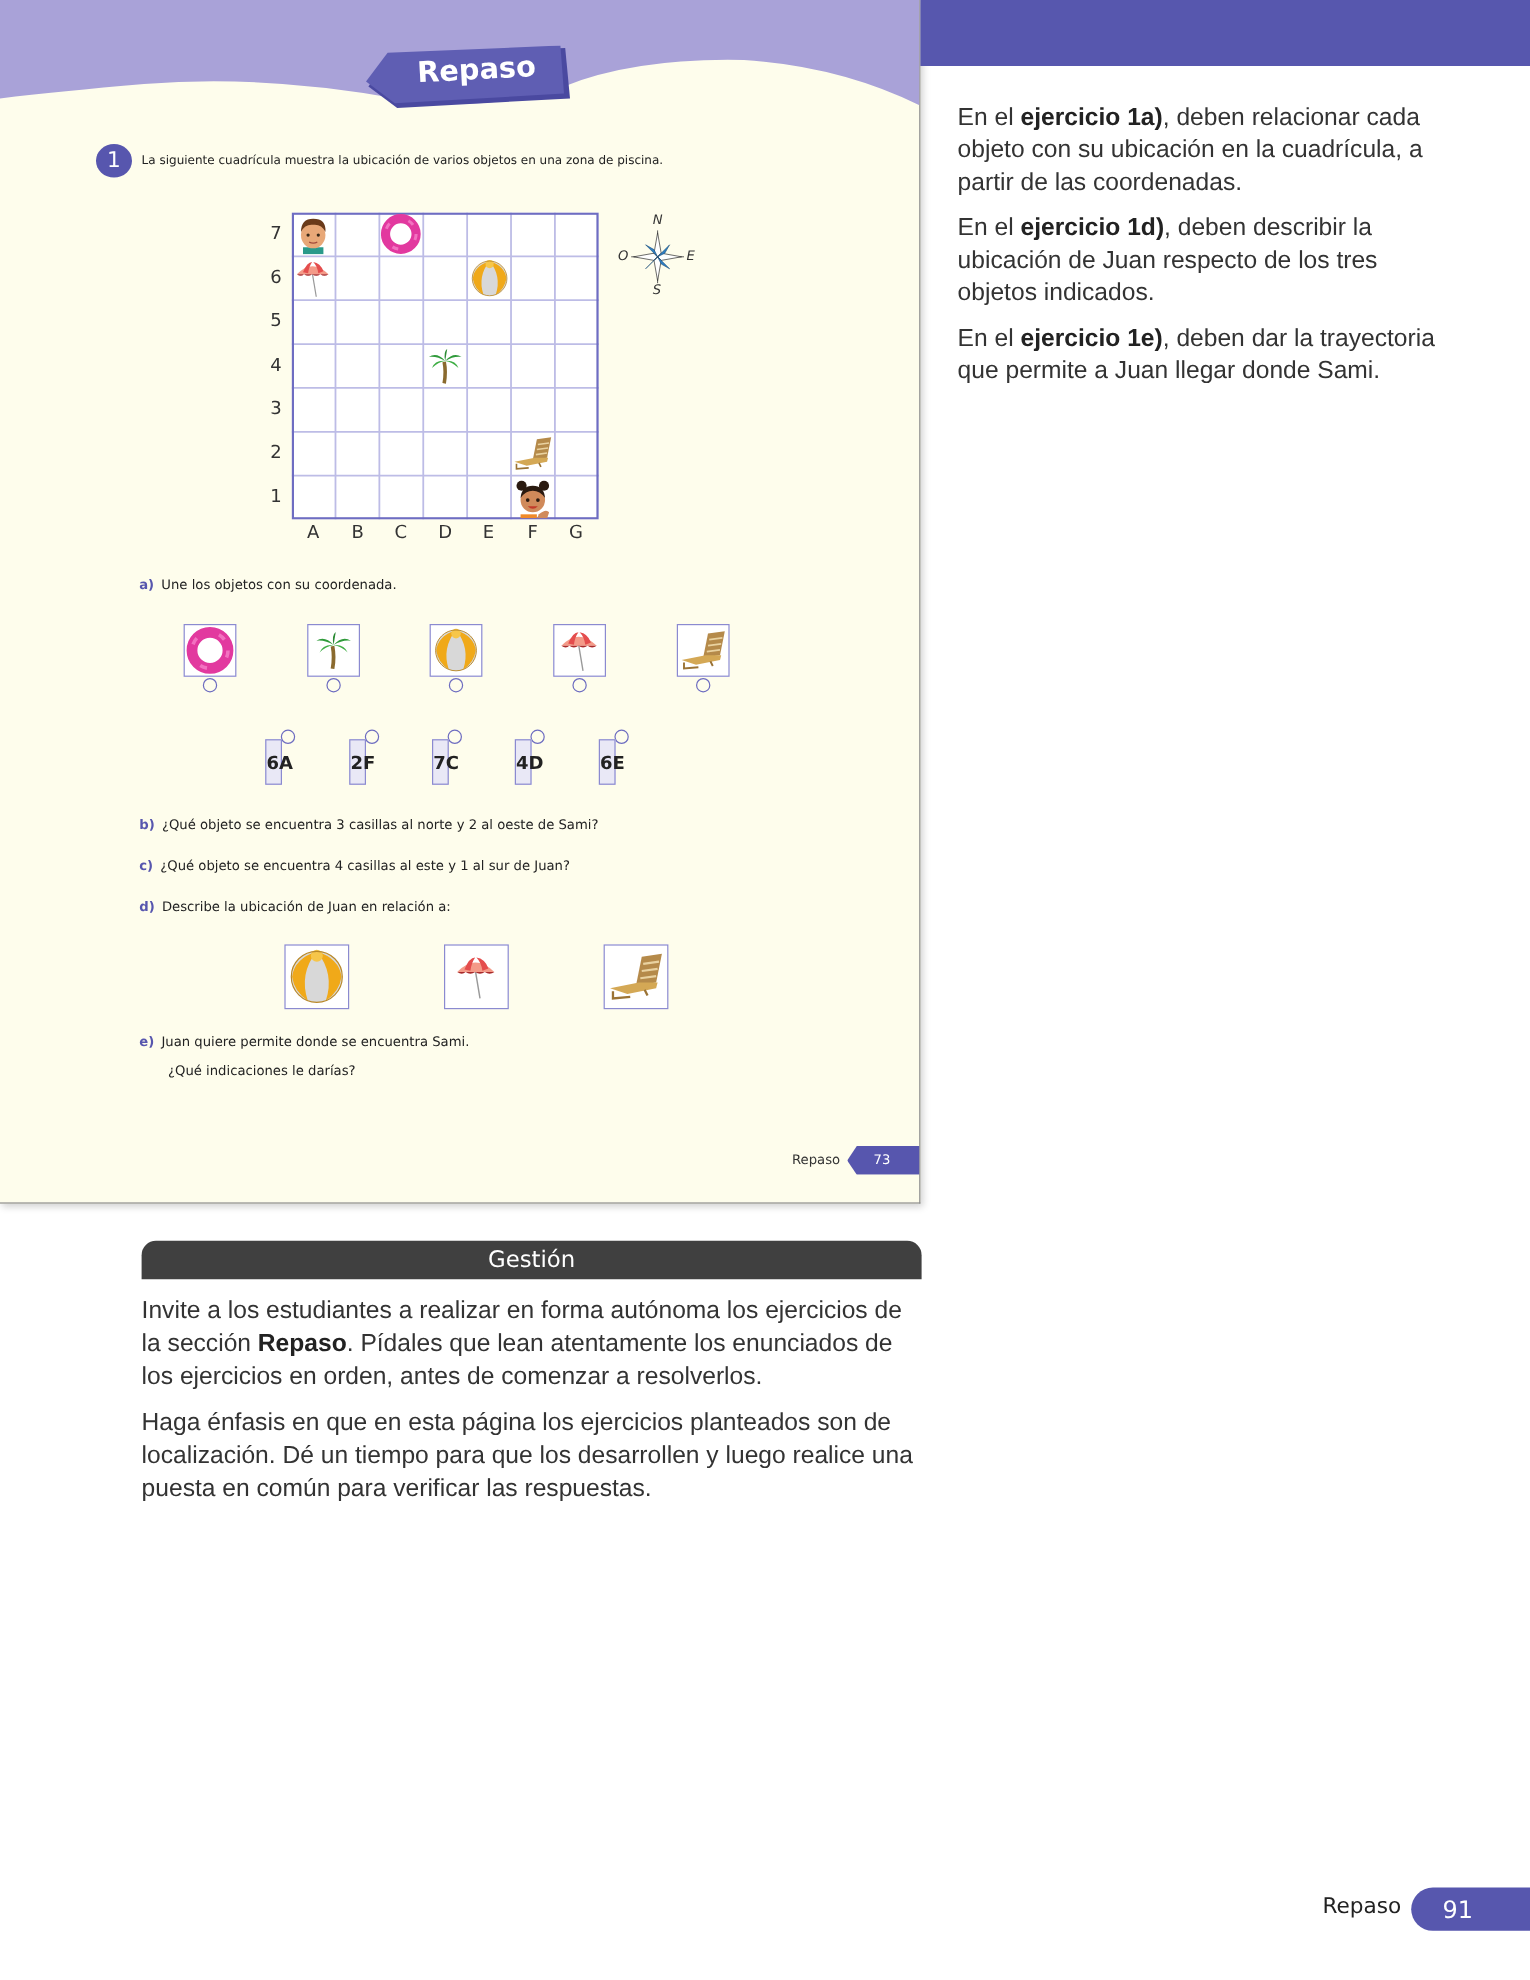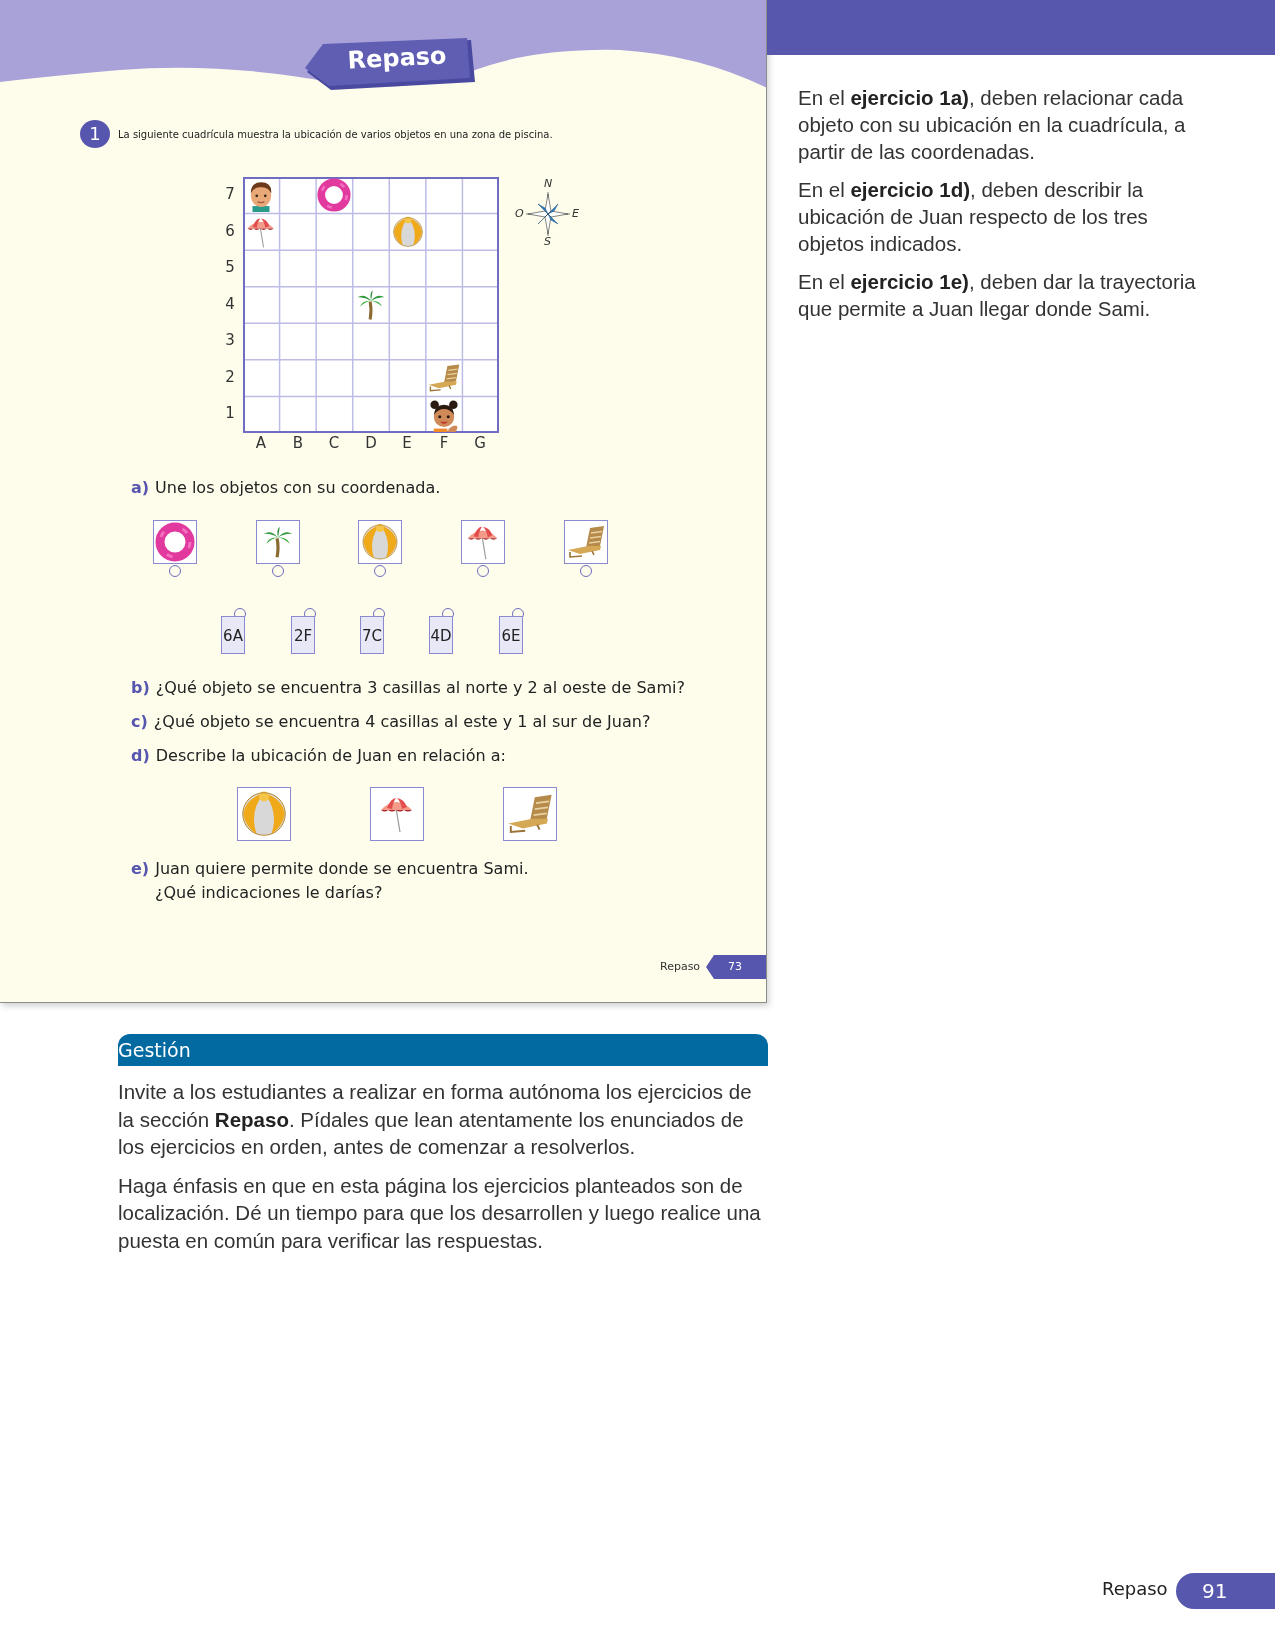--- a/index.html
+++ b/index.html
@@ -31,34 +31,34 @@
 
   .grid-wrap { position: absolute; left: 243px; top: 177px; width: 256px; height: 256px; }
   .grid-svg { position: absolute; left: 0; top: 0; }
   .row-label { position: absolute; left: 222px; width: 16px; text-align: center; font-size: 15px; color: #333; }
   .col-label { position: absolute; top: 434px; width: 36px; text-align: center; font-size: 15px; color: #333; }
   .grid-item { position: absolute; width: 34px; height: 34px; display: flex; align-items: center; justify-content: center; }
 
   .compass { position: absolute; left: 512px; top: 180px; width: 70px; height: 68px; }
   .compass-letter { position: absolute; font-size: 11px; font-style: italic; color: #333; }
 
-  .sub-label { position: absolute; left: 131px; font-size: 16px; color: #222; line-height: 24px; }
+  .sub-label { position: absolute; left: 116px; font-size: 11px; color: #222; line-height: 24px; }
   .sub-label .letter { color: #5756ae; font-weight: bold; margin-right: 6px; }
 
   .obj-box {
     position: absolute; width: 44px; height: 44px; border: 1.5px solid #8b8ad0; background: #fff;
     display: flex; align-items: center; justify-content: center;
   }
   .dot {
     position: absolute; width: 12px; height: 12px; border-radius: 50%;
     border: 1.5px solid #6d6cc0; background: #fefdec;
   }
   .coord-box {
-    position: absolute; width: 24px; height: 38px; border: 1.5px solid #8b8ad0; background: #e9e8f6;
-    font-size: 15px; text-align: center; line-height: 38px; color: #222;
+    position: absolute; width: 14px; height: 38px; border: 1.5px solid #8b8ad0; background: #e9e8f6;
+    font-size: 15px; text-align: center; line-height: 38px; color: #222; font-weight: bold;
   }
   .ref-box {
     position: absolute; width: 54px; height: 54px; border: 1.5px solid #8b8ad0; background: #fff;
     display: flex; align-items: center; justify-content: center;
   }
 
   .sp-footer-label { position: absolute; left: 660px; top: 960px; font-size: 11px; color: #333; }
   .sp-footer-num {
     position: absolute; left: 706px; top: 955px; width: 62px; height: 24px; background: #5756ae; color: #fff;
     font-size: 11px; line-height: 24px; padding-left: 22px;
@@ -66,22 +66,22 @@
   }
 
   
   .top-banner { position: absolute; left: 767px; top: 0; width: 508px; height: 55px; background: #5757ae; }
   .guide-col { position: absolute; left: 798px; top: 84px; width: 400px; }
   .guide-p { font-family: "Liberation Sans", sans-serif; font-size: 20.5px; line-height: 27px; color: #333; margin-bottom: 11px; }
   .guide-p b { color: #222; }
 
   
   .gestion-bar {
-    position: absolute; left: 118px; top: 1034px; width: 650px; height: 32px; background: #0369a1;
-    border-radius: 12px 12px 0 0; color: #fff; font-size: 19px; line-height: 32px;
+    position: absolute; left: 118px; top: 1034px; width: 650px; height: 32px; background: #404040;
+    border-radius: 12px 12px 0 0; color: #fff; text-align: center; font-size: 19px; line-height: 32px;
   }
   .gestion-body { position: absolute; left: 118px; top: 1078px; width: 655px; }
   .gestion-p { font-family: "Liberation Sans", sans-serif; font-size: 20.5px; line-height: 27.5px; color: #333; margin-bottom: 11px; }
   .gestion-p b { color: #222; }
 
   .page-footer-label { position: absolute; left: 1102px; top: 1578px; font-size: 18px; color: #222; }
   .page-footer-num {
     position: absolute; left: 1176px; top: 1573px; width: 99px; height: 36px; background: #5757ae; color: #fff;
     border-radius: 18px 0 0 18px; font-size: 20px; line-height: 36px; padding-left: 26px;
   }

